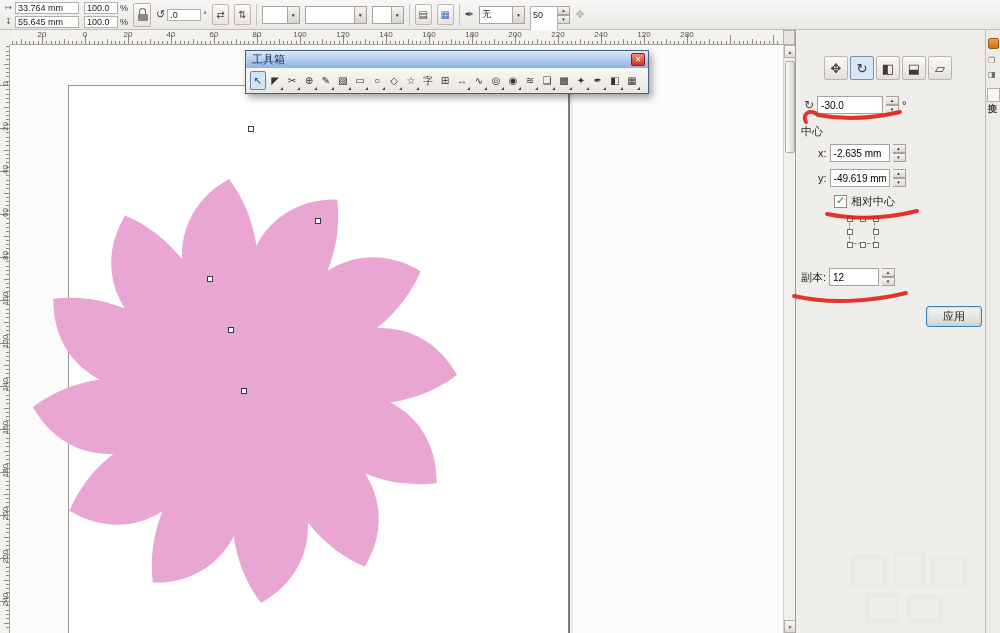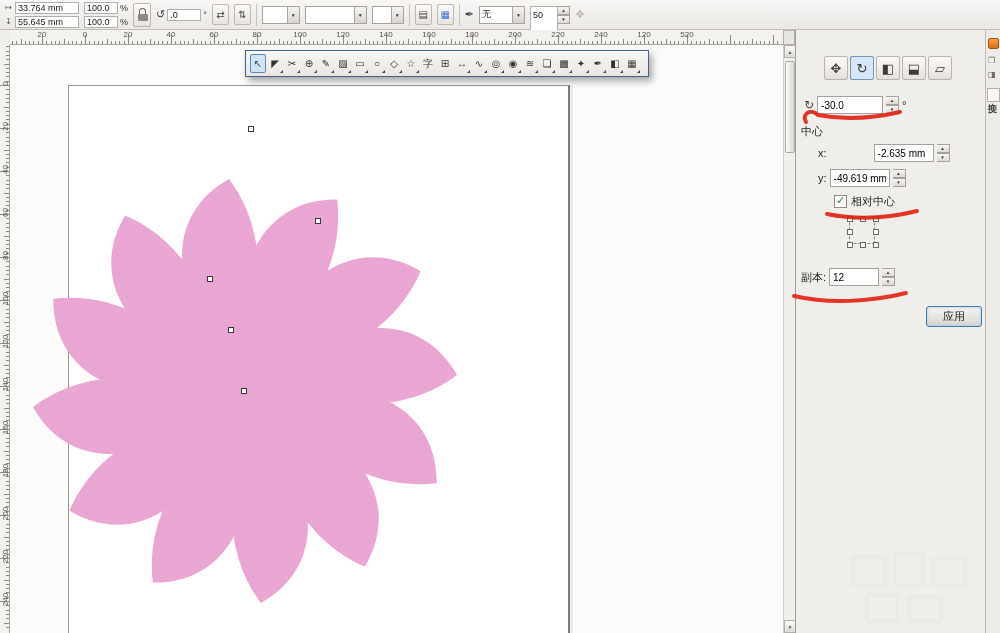--- a/index.html
+++ b/index.html
@@ -399,21 +399,21 @@
       <span class="rl" style="left: 237px;">80</span>
       <span class="rl" style="left: 280px;">100</span>
       <span class="rl" style="left: 323px;">120</span>
       <span class="rl" style="left: 366px;">140</span>
       <span class="rl" style="left: 409px;">160</span>
       <span class="rl" style="left: 452px;">180</span>
       <span class="rl" style="left: 495px;">200</span>
       <span class="rl" style="left: 538px;">220</span>
       <span class="rl" style="left: 581px;">240</span>
       <span class="rl" style="left: 624px;">120</span>
-      <span class="rl" style="left: 667px;">520</span>
+      <span class="rl" style="left: 667px;">280</span>
     </div>
   <div class="ruler-corner"></div>
   <div class="vruler" id="vruler">
       <b class="vtk t1" style="top: 1.3px;"></b>
       <b class="vtk t1" style="top: 5.6px;"></b>
       <b class="vtk t1" style="top: 9.9px;"></b>
       <b class="vtk t1" style="top: 14.2px;"></b>
       <b class="vtk t2" style="top: 18.5px;"></b>
       <b class="vtk t1" style="top: 22.8px;"></b>
       <b class="vtk t1" style="top: 27.1px;"></b>
@@ -587,20 +587,24 @@
       <div class="handle" style="left: 231px; top: 343px;"></div>
     </div>
 
   <div class="vscroll">
     <div class="vs-btn vs-up">▲</div>
     <div class="vs-thumb"></div>
     <div class="vs-btn vs-dn">▼</div>
   </div>
 
   <div class="toolwin">
+    <div class="tbar">
+      <span class="ttl">工具箱</span>
+      <span class="twin-close">✕</span>
+    </div>
     <div class="toolrow" id="toolrow">
         <div class="tool active">
           <span>↖</span>
         </div>
         <div class="tool">
           <span>◤</span>
           <i class="fly"></i>
         </div>
         <div class="tool">
           <span>✂</span>
@@ -706,21 +710,21 @@
       </span>
       <span class="dlabel">°</span>
     </div>
 
     <div class="drow" style="left:5px; top:94px">
       <span class="dlabel">中心</span>
     </div>
 
     <div class="drow" style="left:22px; top:114px; gap:3px">
       <span class="dlabel">x:</span>
-      <input class="dfield" style="width: 60px; margin-left: 44px;" value="-2.635 mm">
+      <input class="dfield" style="width: 60px;" value="-2.635 mm">
       <span class="dspin">
         <b>▲</b>
         <b>▼</b>
       </span>
     </div>
 
     <div class="drow" style="left:22px; top:139px; gap:3px">
       <span class="dlabel">y:</span>
       <input class="dfield" style="width: 60px;" value="-49.619 mm">
       <span class="dspin">

